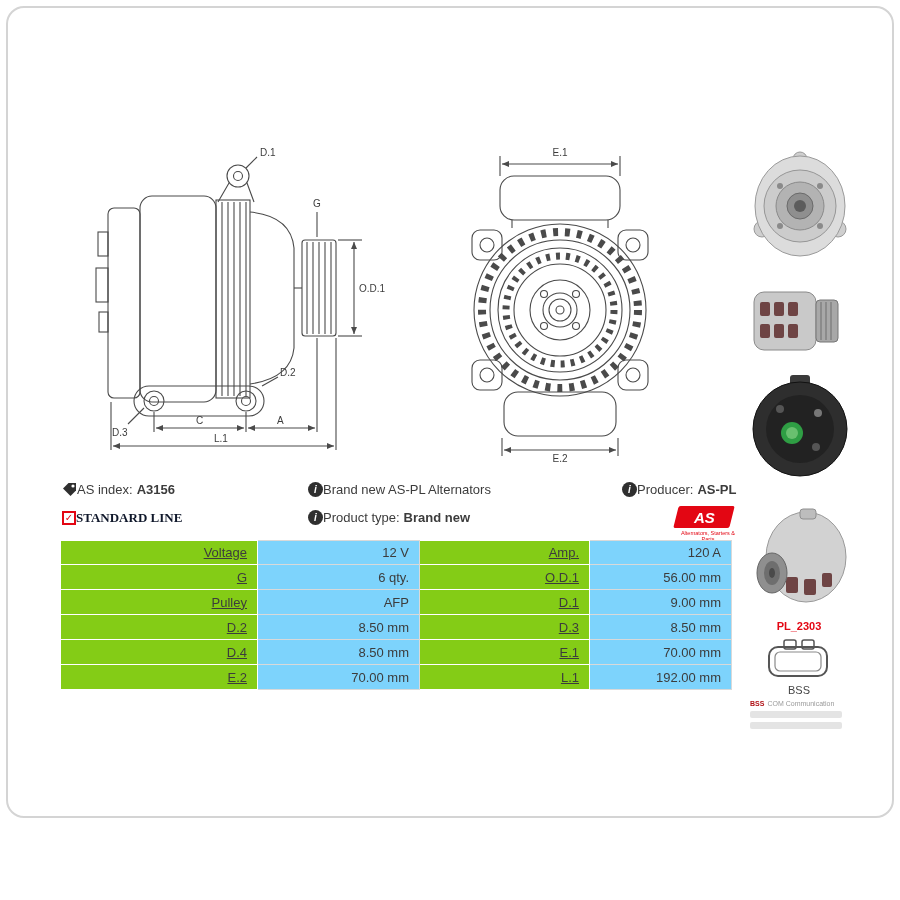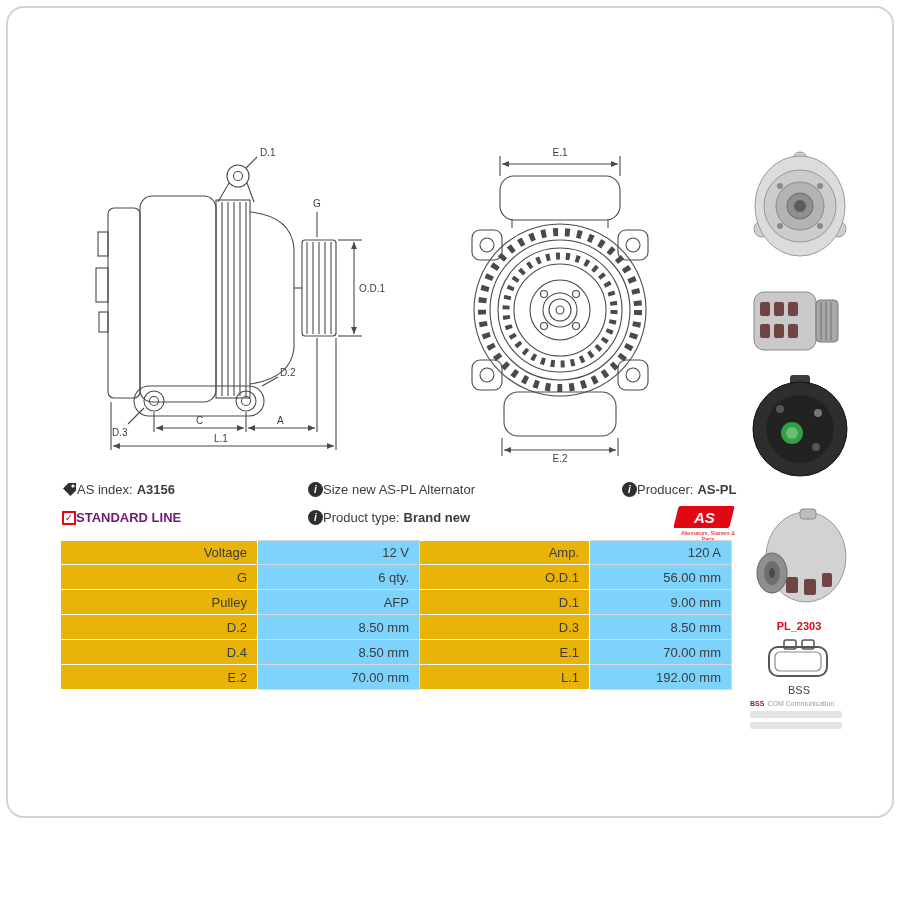--- a/index.html
+++ b/index.html
@@ -22,36 +22,36 @@
     width: 15px; height: 15px; border-radius: 50%; background: #2f2f2f; color: #fff;
     font-size: 10px; font-weight: bold; font-style: italic; flex: none;
     display: inline-flex; align-items: center; justify-content: center;
   }
   .check-icon {
     width: 14px; height: 14px; border: 2px solid #e30613; color: #e30613; flex: none;
     font-size: 10px; font-weight: bold; line-height: 1;
     display: inline-flex; align-items: center; justify-content: center;
   }
   .bold { font-weight: bold; }
-  .red { color: #701a75; }
+  .red { color: #0f172a; font-family: Liberation Serif, serif; }
   .lblsp { margin-right: 4px; }
 
   
   .logo-flag { width: 56px; height: 22px; background: #e30613; transform: skewX(-14deg);
     display: flex; align-items: center; justify-content: center; border-radius: 2px; }
   .logo-as { color: #fff; font-weight: bold; font-style: italic; font-size: 15px; transform: skewX(14deg); }
   .logo-tagline { font-size: 5.5px; color: #e30613; margin-top: 2px; text-align: center; width: 64px; }
 
   
   .spec-table { position: absolute; left: 60px; top: 540px; border-spacing: 0; table-layout: fixed; font-size: 13px; }
   .spec-table td { height: 25px; padding: 0 10px; text-align: right; overflow: hidden;
     border-right: 1px solid #d9d9d9; border-bottom: 1px solid #d9d9d9; background: #7dd3fc; }
   .spec-table tr:first-child td { border-top: 1px solid #d9d9d9; }
   .spec-table td:first-child { border-left: 1px solid #ffffff; }
-  .spec-table td.lbl { background: #eab308; border-color: #ffffff; }
+  .spec-table td.lbl { background: #84cc16; border-color: #ffffff; text-decoration: underline; }
   .spec-table tr:first-child td.lbl { border-top-color: #ffffff; }
   .spec-table td.empty { background: #ffffff; border-color: #efefef; }
 
   
   .photo { position: absolute; left: 748px; width: 104px; display: flex; align-items: center; justify-content: center; }
 
   .plug-code { position: absolute; left: 746px; width: 106px; text-align: center;
     font-size: 11px; font-weight: bold; color: #e30613; }
   .plug-name { position: absolute; left: 746px; width: 106px; text-align: center; font-size: 11px; color: #444; }
   .footnote-line { position: absolute; left: 750px; font-size: 7px; white-space: nowrap; }
@@ -274,21 +274,21 @@
   <div class="info-item" style="left:62px; top:482px;">
     <svg width="15" height="15" viewBox="0 0 15 15">
       <path d="M1,6.5 L6.5,1 L14,1 L14,8.5 L8.5,14 Z" fill="#2f2f2f"></path>
       <circle cx="11" cy="4" r="1.6" fill="#ffffff"></circle>
     </svg>
     <span><span class="lblsp">AS index:</span><span class="bold">A3156</span></span>
   </div>
 
   <div class="info-item" style="left:308px; top:482px;">
     <span class="info-icon">i</span>
-    <span>Size new AS-PL Alternator</span>
+    <span>Brand new AS-PL Alternators</span>
   </div>
 
   <div class="info-item" style="left:622px; top:482px;">
     <span class="info-icon">i</span>
     <span><span class="lblsp">Producer:</span><span class="bold">AS-PL</span></span>
   </div>
 
   <div class="info-item" style="left:62px; top:510px;">
     <span class="check-icon">✓</span>
     <span class="red bold">STANDARD LINE</span>

